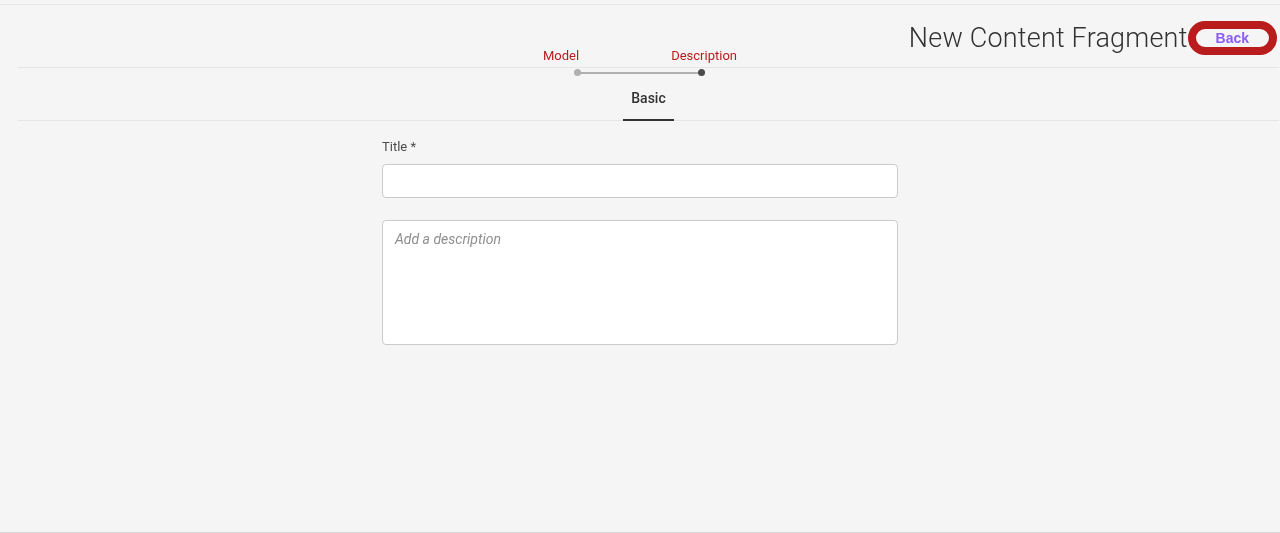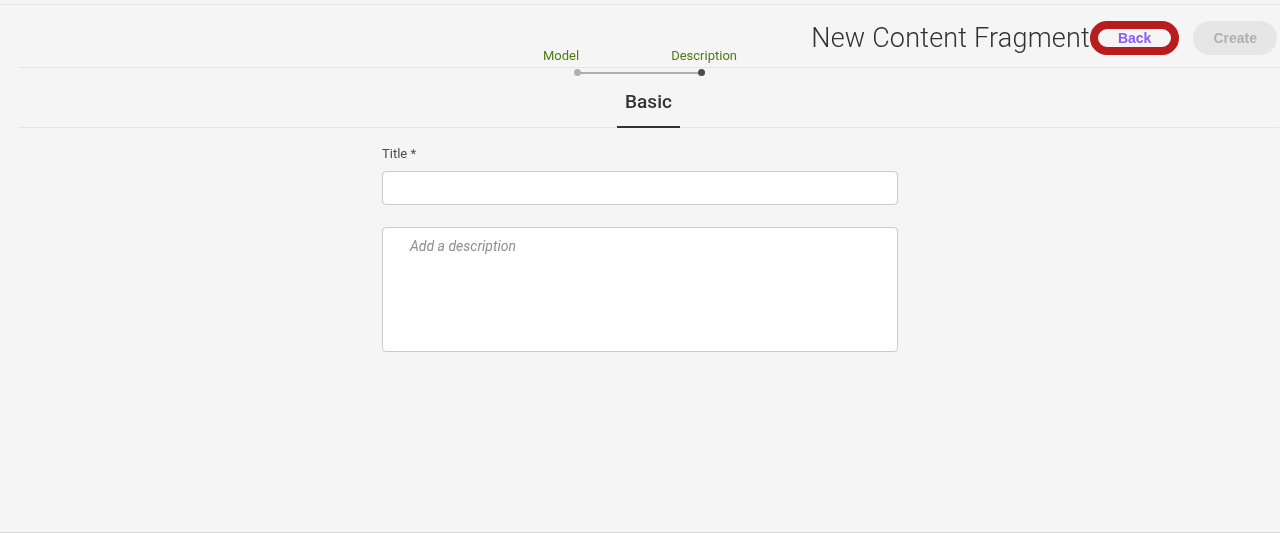--- a/index.html
+++ b/index.html
@@ -39,21 +39,21 @@
       position: absolute;
       left: 50%;
       transform: translateX(-50%);
       top: 48px;
       flex-direction: column;
     }
     .stepper-labels {
       display: flex;
       gap: 92px;
       font-size: 13px;
-      color: #4d7c0f;
+      color: #b91c1c;
     }
     .stepper-track {
       position: relative;
       width: 127px;
       height: 10px;
       margin-top: 5px;
     }
     .stepper-line {
       position: absolute;
       top: 4px;
@@ -106,21 +106,21 @@
     }
     .tabs {
       display: flex;
       justify-content: center;
       gap: 30px;
       border-bottom: 1px solid #e5e5e5;
       margin: 0 1px 0 18px;
     }
     .tab {
       padding: 22px 0 14px 0;
-      font-size: 19px;
+      font-size: 14px;
       color: #6e6e6e;
       cursor: pointer;
       position: relative;
     }
     .tab.active {
       color: #323232;
       font-weight: 500;
     }
     .tab.active::after {
       content: "";
@@ -153,21 +153,21 @@
       padding: 0 10px;
       font-size: 14px;
       font-family: inherit;
     }
     .textarea {
       width: 100%;
       height: 125px;
       border: 1px solid #cacaca;
       border-radius: 4px;
       background: #fff;
-      padding: 10px 27px;
+      padding: 10px 12px;
       font-size: 14px;
       font-style: italic;
       color: #8e8e8e;
       font-family: inherit;
       resize: none;
     }
     .textarea::placeholder {
       color: #8e8e8e;
       font-style: italic;
     }
@@ -224,21 +224,20 @@
     </div>
     <div class="stepper-track">
       <div class="stepper-line"></div>
       <div class="stepper-dot left"></div>
       <div class="stepper-dot right"></div>
     </div>
   </div>
 
   <div class="header-actions">
     <button class="btn btn-outline">Back</button>
-    <button class="btn btn-disabled">Create</button>
   </div>
 </div>
 
 <div class="tabs">
   <div class="tab active">Basic</div>
 </div>
 
 <div class="form">
   <div class="field">
     <label class="field-label">Title *</label>

